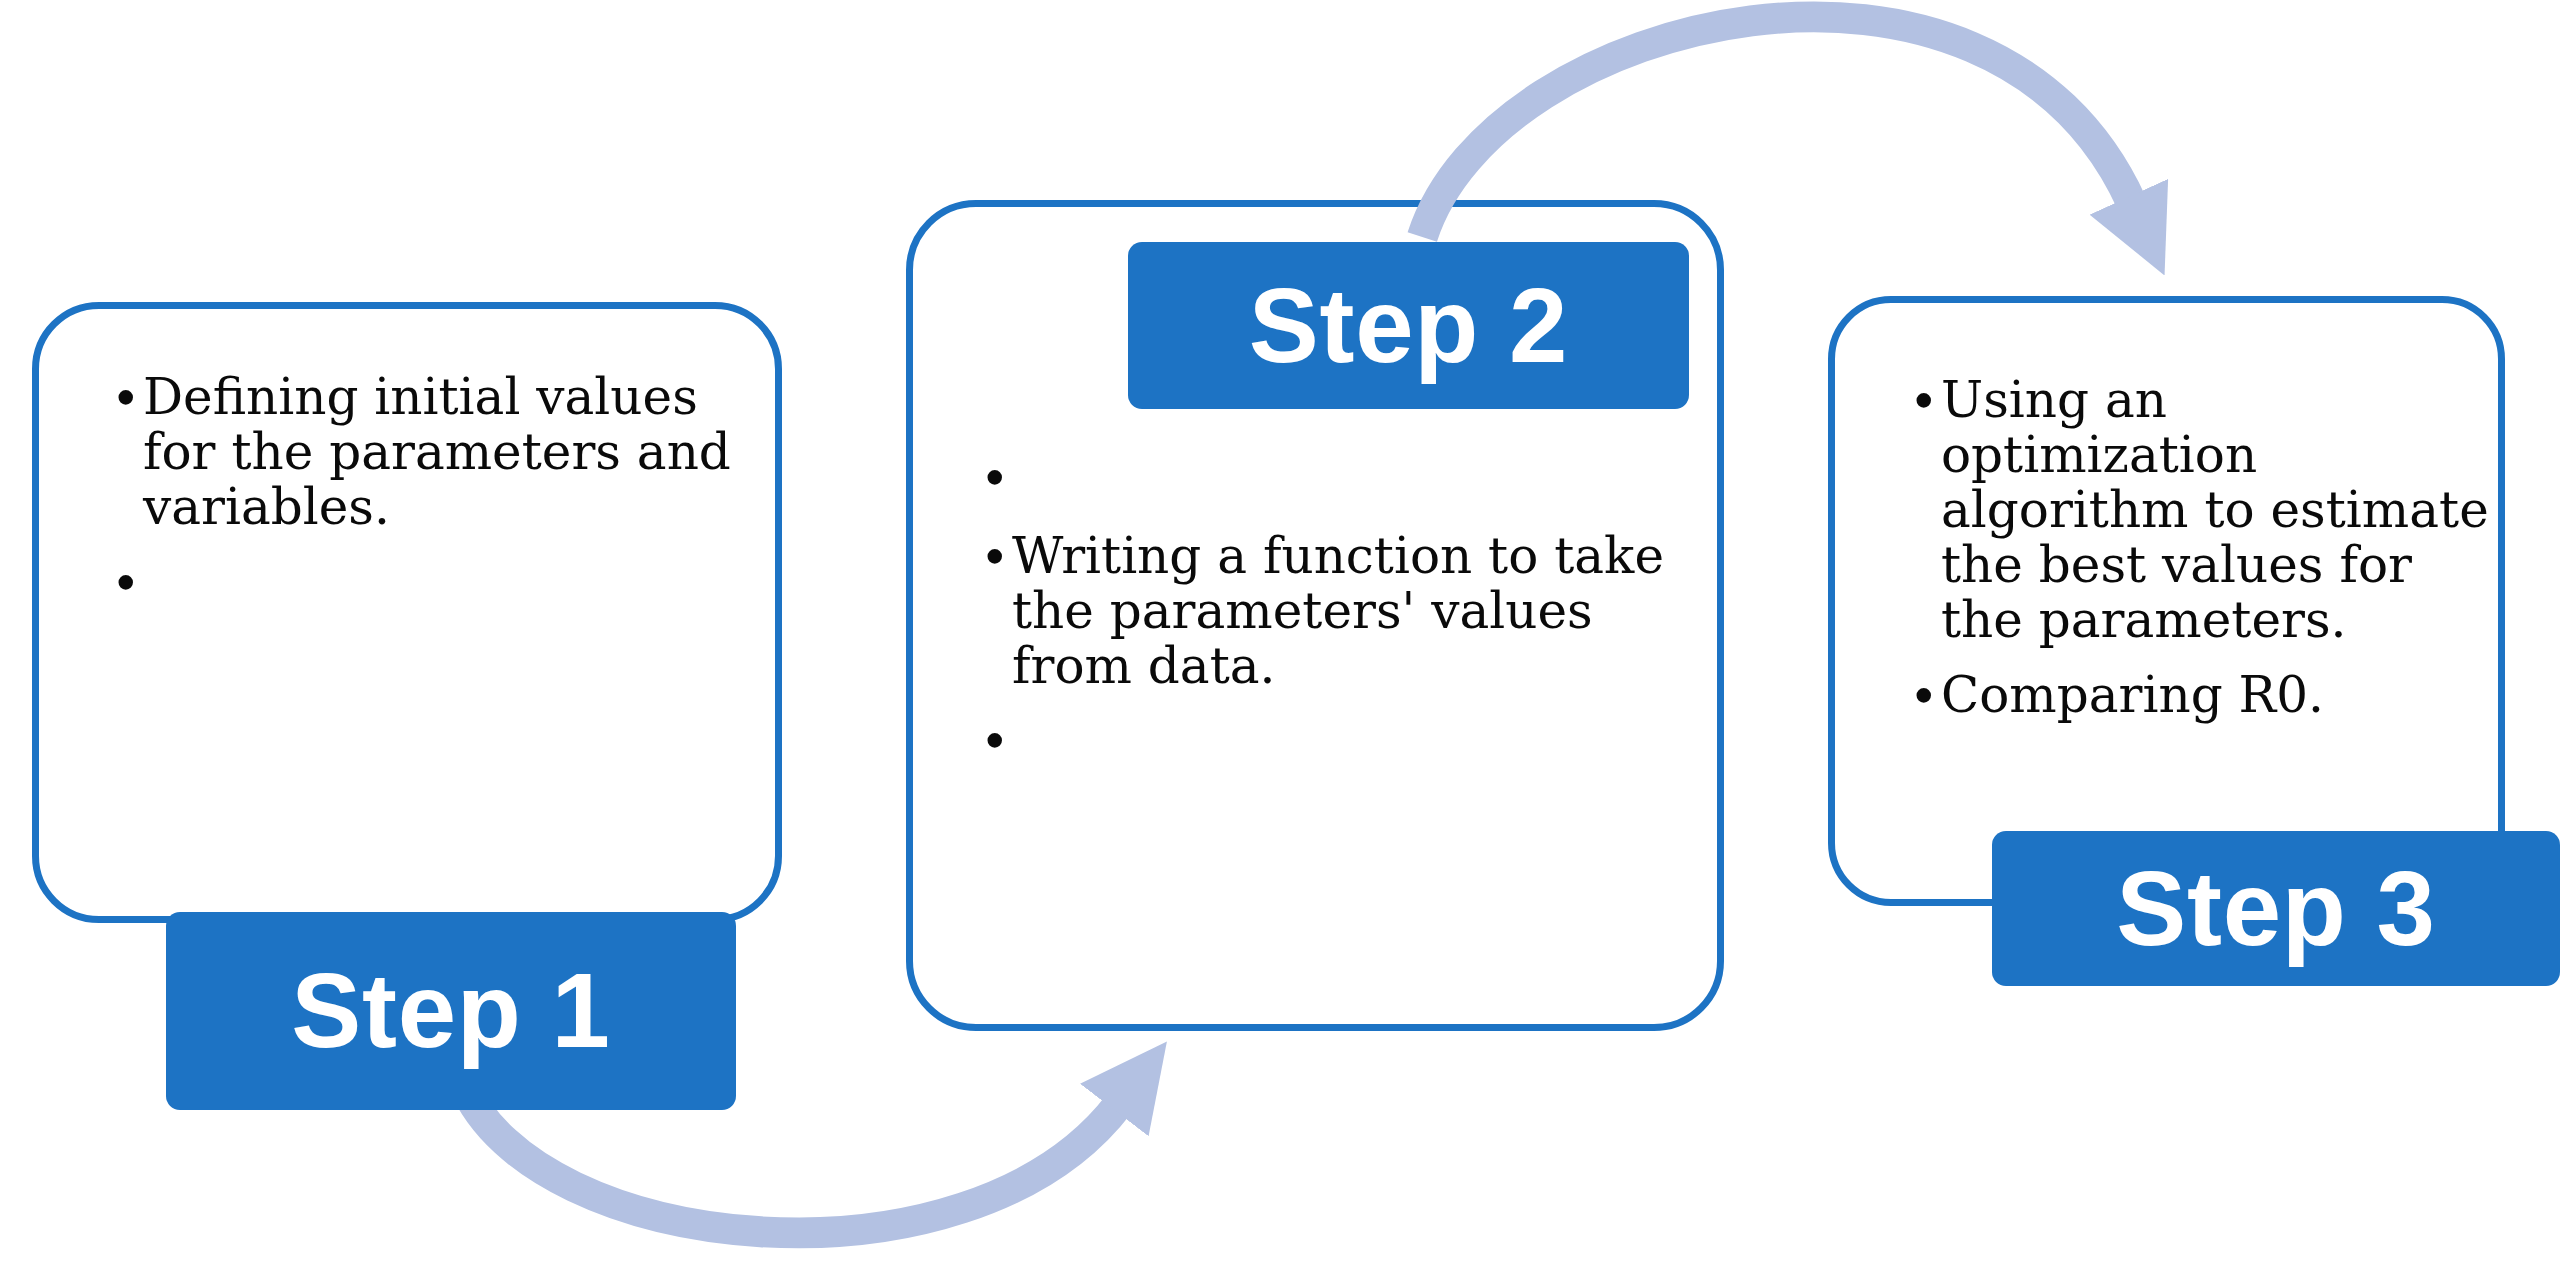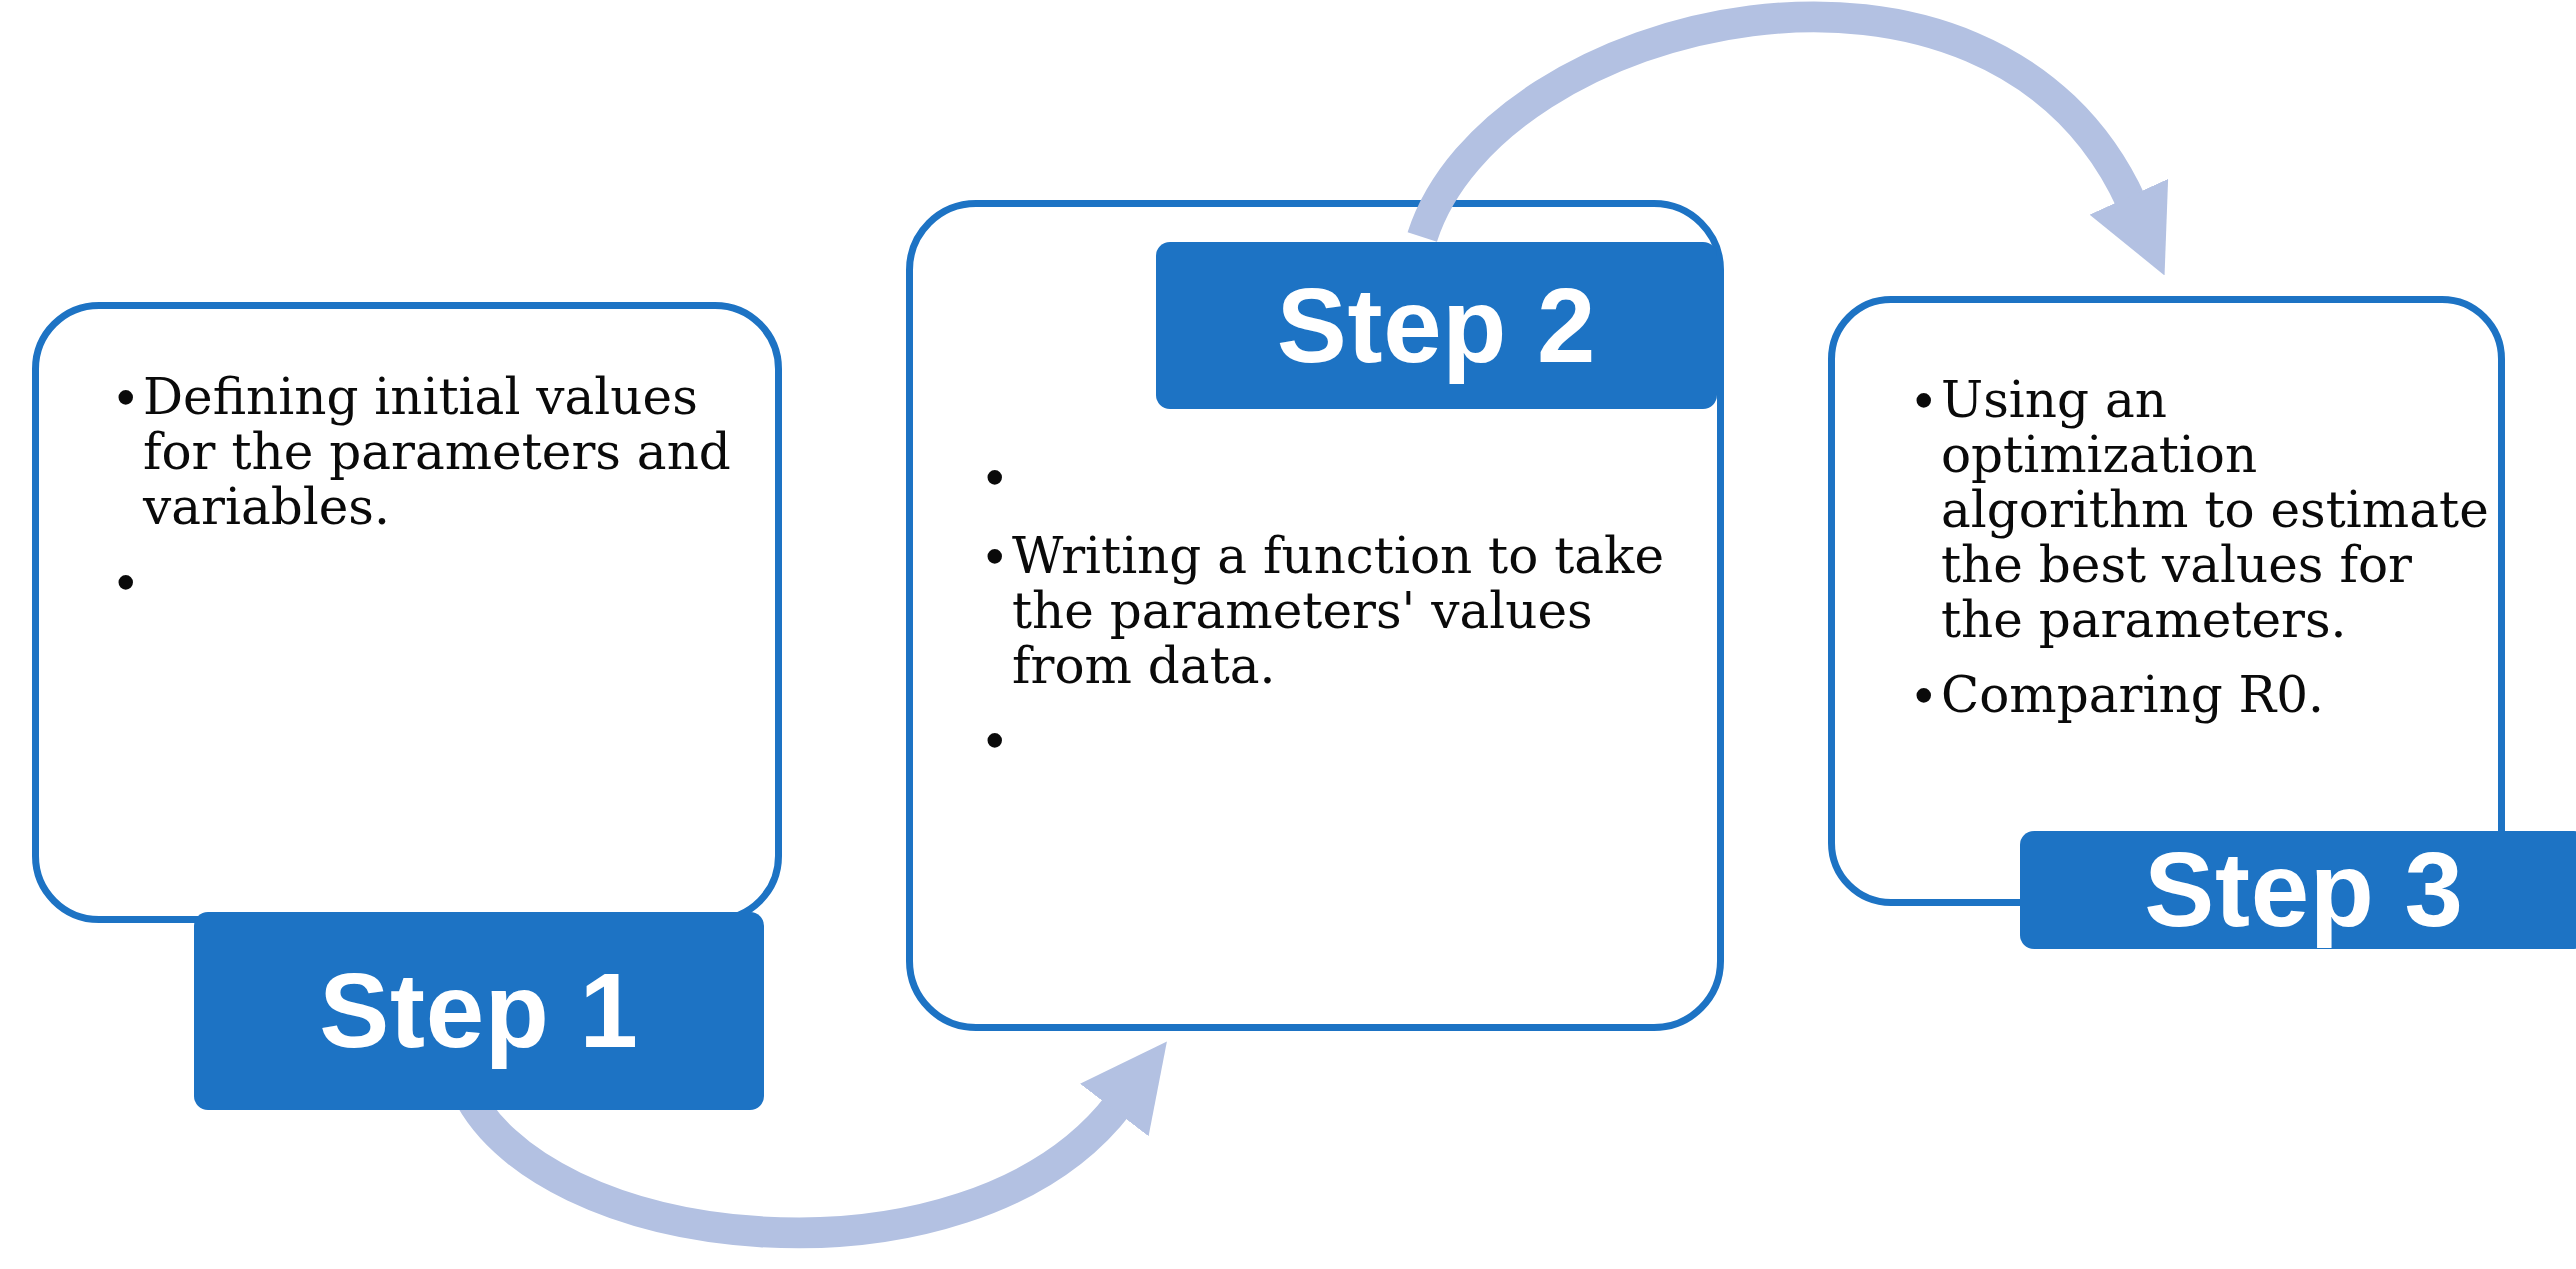--- a/index.html
+++ b/index.html
@@ -54,21 +54,20 @@
     position:absolute;
     background:var(--blue);
     color:#ffffff;
     z-index:3;
     border-radius:14px;
     display:flex;align-items:center;justify-content:center;
     font-family:"Liberation Sans","DejaVu Sans",sans-serif;
     font-size:105px;
     font-weight:600;
     letter-spacing:0.7px;
-    margin-left:28px;
   }
 </style>
 </head>
 <body>
 
 <div class="canvas">
 
   <div class="panel r95" style="left:32px;top:302px;width:750px;height:621px;"></div>
   <div class="content" style="left:111px;top:370px;width:645px;">
     <div class="bullet">
@@ -119,16 +118,16 @@
       <marker id="ah" viewBox="0 0 3 3" refX="0.25" refY="1.5" markerWidth="2.8" markerHeight="2.8" orient="auto">
         <path d="M0,0 L3,1.5 L0,3 Z" fill="#B3C1E2"></path>
       </marker>
     </defs>
     <path d="M 660 1545 C 760 1790, 1380 1855, 1595 1575" fill="none" stroke-width="44" marker-end="url(#ah)" stroke="#B3C1E2"></path>
     <path d="M 2028 338 C 2130 20, 2840 -150, 3040 290" fill="none" stroke-width="44" marker-end="url(#ah)" stroke="#B3C1E2"></path>
   </svg>
 
   <div class="step-label" style="left:166px;top:912px;width:570px;height:198px;">Step 1</div>
   <div class="step-label" style="left:1128px;top:242px;width:561px;height:167px;">Step 2</div>
-  <div class="step-label" style="left:1992px;top:831px;width:568px;height:118px;">Step 3</div>
+  <div class="step-label" style="left:1992px;top:831px;width:568px;height:155px;">Step 3</div>
 
 </div>
 
 
 </body></html>

